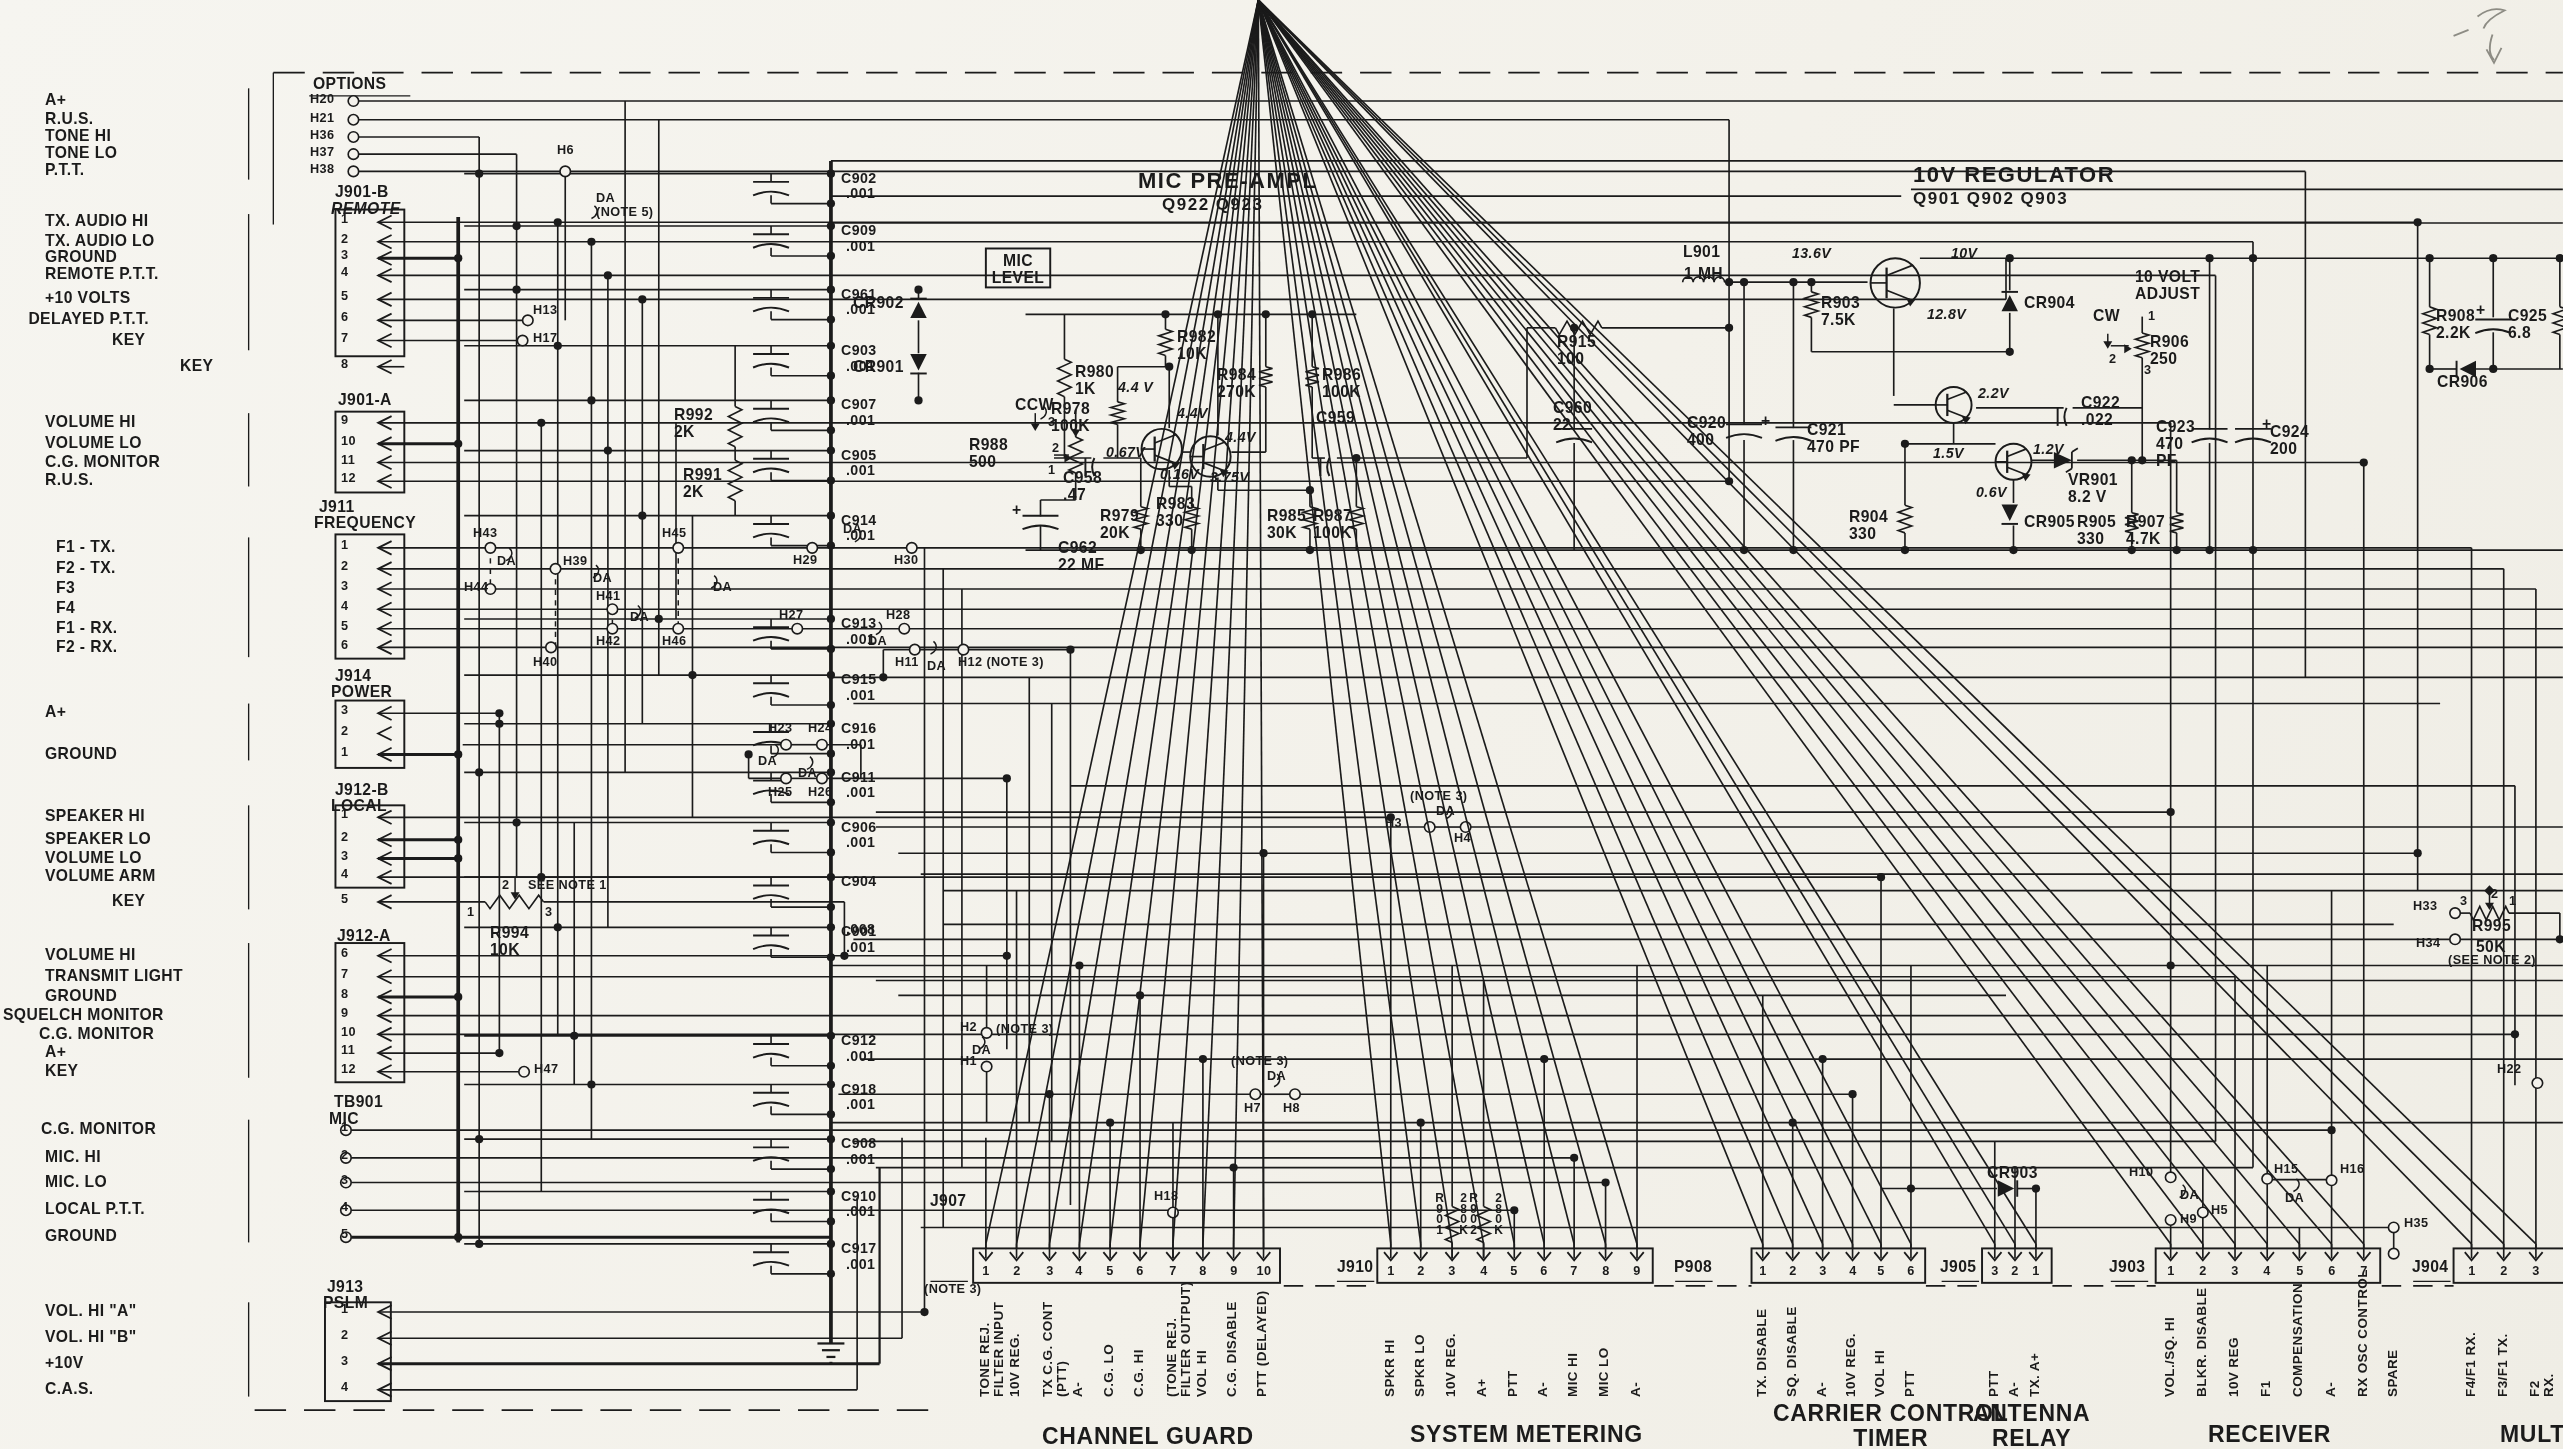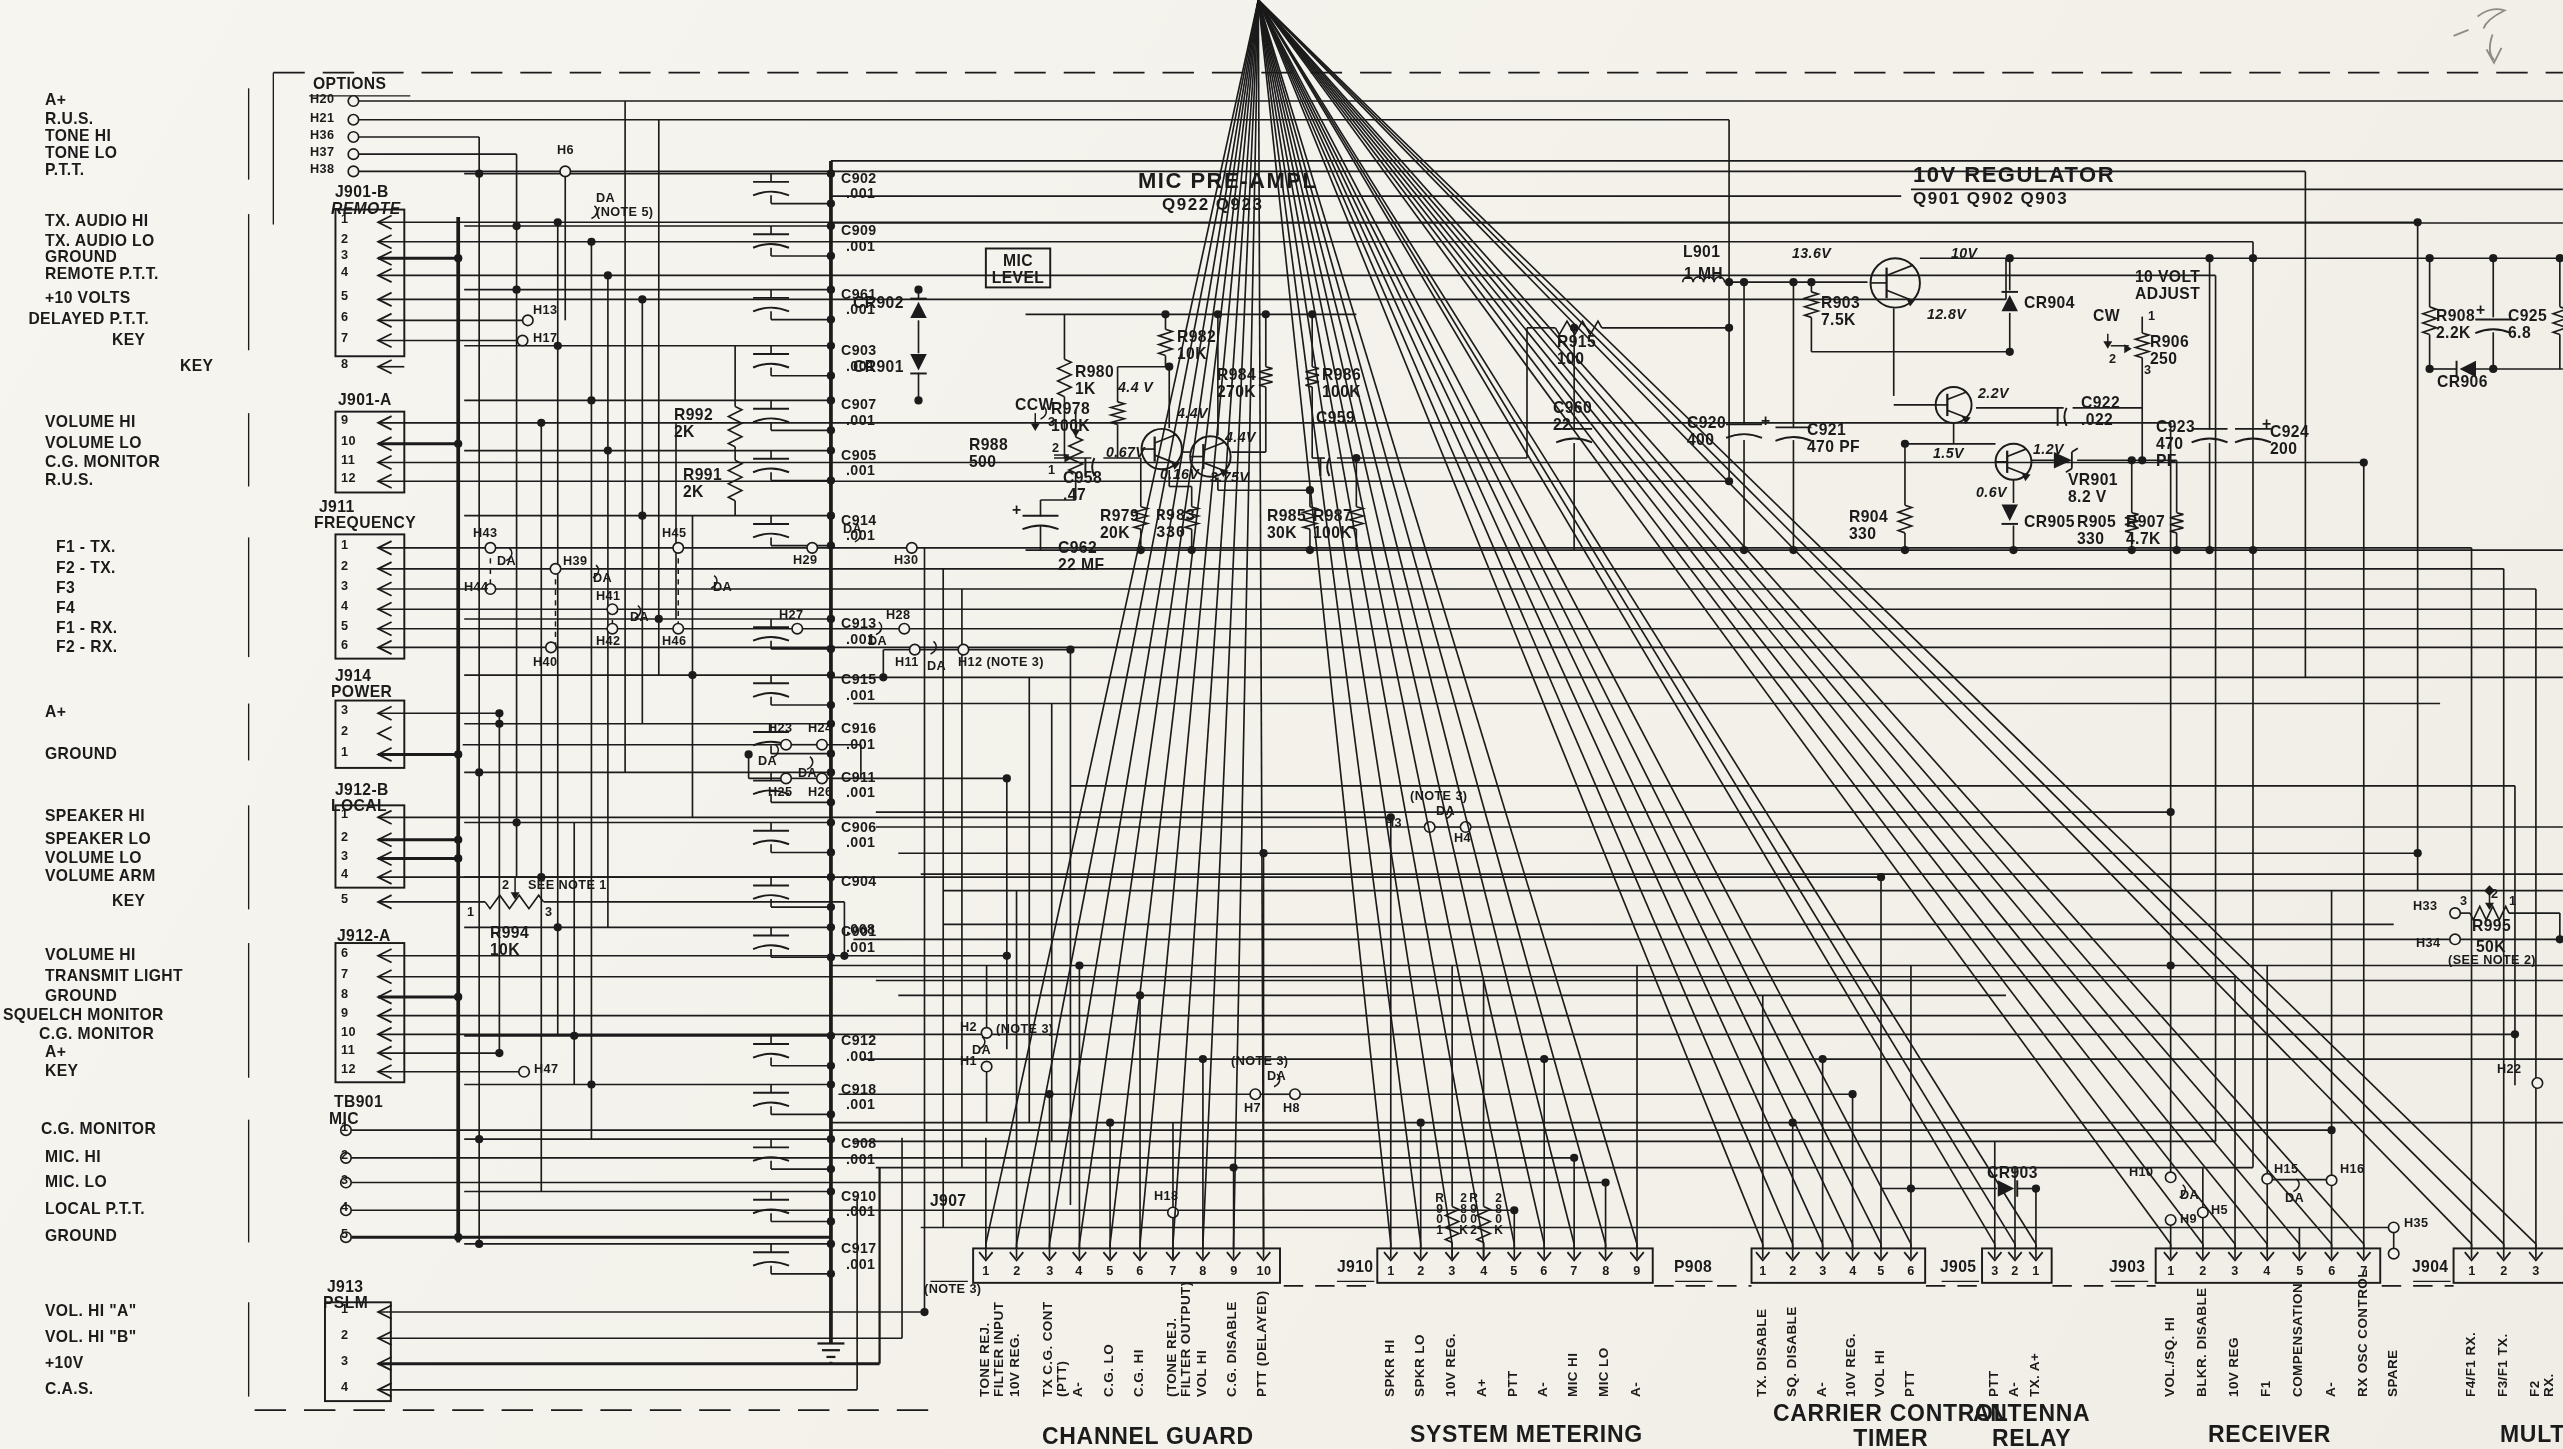--- a/index.html
+++ b/index.html
@@ -1284,21 +1284,21 @@
 100K</div>
     <div class="lbl t" style="left: 1177px; top: 329px;">R982
 10K</div>
     <div class="lbl t" style="left: 1217px; top: 367px;">R984
 270K</div>
     <div class="lbl t" style="left: 1322px; top: 367px;">R986
 100K</div>
     <div class="lbl t" style="left: 1316px; top: 410px;">C959</div>
     <div class="lbl t" style="left: 1100px; top: 508px;">R979
 20K</div>
-    <div class="lbl t" style="left: 1156px; top: 508px; font-family: Liberation Mono, monospace;">R983
+    <div class="lbl t" style="left: 1156px; top: 496px;">R983
 330</div>
     <div class="lbl t" style="left: 1267px; top: 508px;">R985
 30K</div>
     <div class="lbl t" style="left: 1313px; top: 508px;">R987
 100K</div>
     <div class="lbl v" style="left: 1118px; top: 380px;">4.4 V</div>
     <div class="lbl v" style="left: 1177px; top: 406px;">4.4V</div>
     <div class="lbl v" style="left: 1225px; top: 430px;">4.4V</div>
     <div class="lbl v" style="left: 1106px; top: 445px;">0.67V</div>
     <div class="lbl v" style="left: 1160px; top: 467px;">0.16V</div>

